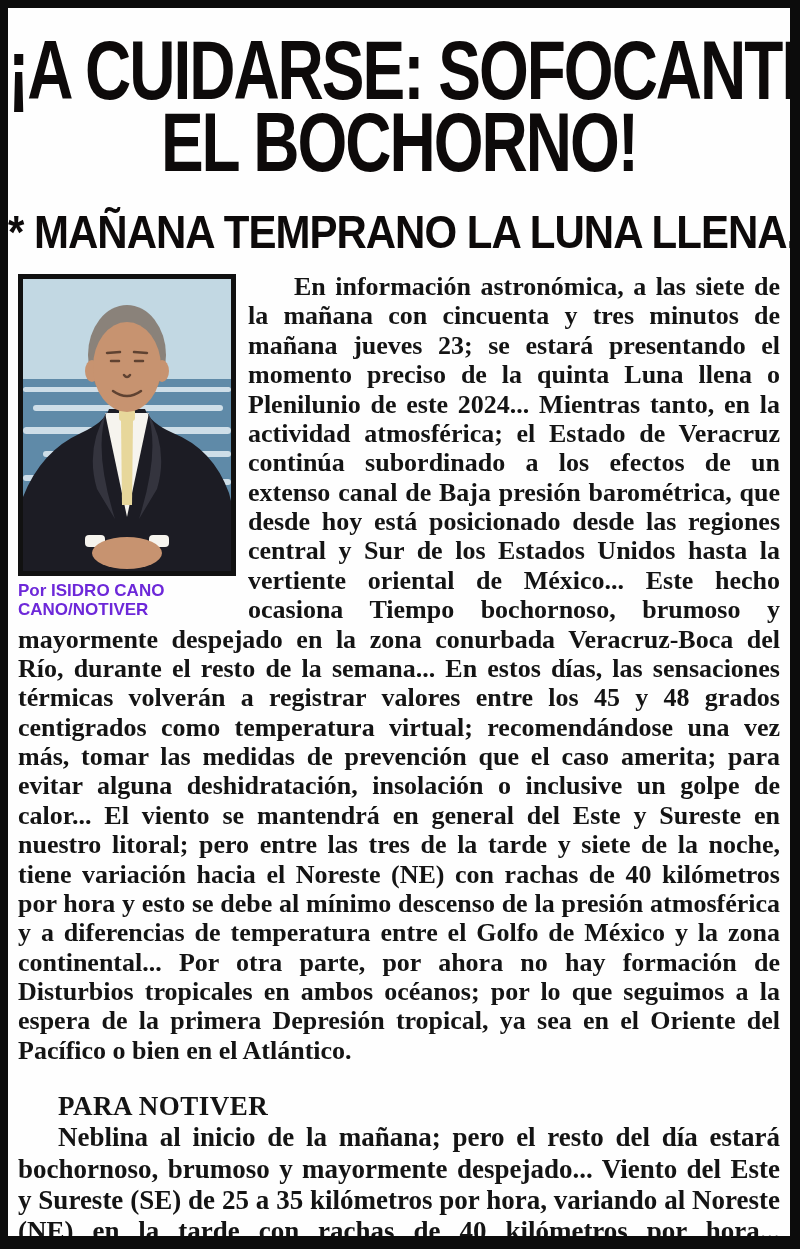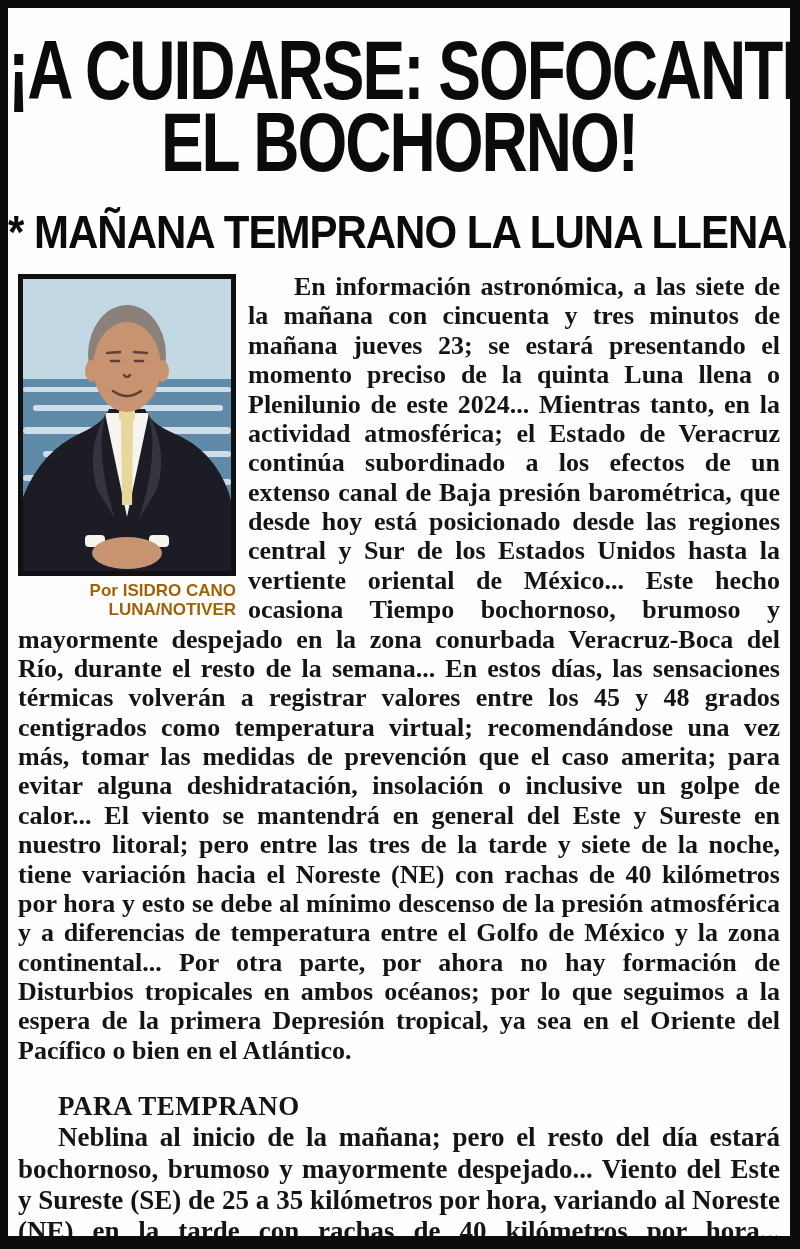--- a/index.html
+++ b/index.html
@@ -61,26 +61,26 @@
   }
   .photo-frame {
     border: 5px solid #111111;
     width: 218px;
     height: 302px;
     background: #cfe0ea;
   }
   .photo-frame svg { display: block; width: 100%; height: 100%; }
   .photo-caption {
     margin-top: 5px;
-    text-align: right;
+    text-align: left;
     font-family: "Liberation Sans", sans-serif;
     font-weight: bold;
     font-size: 17px;
     line-height: 19px;
-    color: #a16207;
+    color: #6d28d9;
   }
 
   
   .forecast {
     clear: both;
     padding: 0 10px;
     margin-top: 26px;
     font-weight: bold;
     font-size: 27px;
     line-height: 1.16;
@@ -146,25 +146,25 @@
             <path d="M 90 112 Q 104 122 118 112"></path>
           </g>
 
           <rect x="62" y="256" width="20" height="12" rx="4" fill="#f6f4ee"></rect>
           <rect x="126" y="256" width="20" height="12" rx="4" fill="#f6f4ee"></rect>
           <ellipse cx="104" cy="274" rx="35" ry="16" fill="#c79370"></ellipse>
         </svg>
       </div>
       <div class="photo-caption">
         <div>Por ISIDRO CANO</div>
-        <div>LUNA/NOTIVER</div>
+        <div>CANO/NOTIVER</div>
       </div>
     </div>
 
     <p>En información astronómica, a las siete de la mañana con cincuenta y tres minutos de mañana jueves 23; se estará presentando el momento preciso de la quinta Luna llena o Plenilunio de este 2024... Mientras tanto, en la actividad atmosférica; el Estado de Veracruz continúa subordinado a los efectos de un extenso canal de Baja presión barométrica, que desde hoy está posicionado desde las regiones central y Sur de los Estados Unidos hasta la vertiente oriental de México... Este hecho ocasiona Tiempo bochornoso, brumoso y mayormente despejado en la zona conurbada Veracruz-Boca del Río, durante el resto de la semana... En estos días, las sensaciones térmicas volverán a registrar valores entre los 45 y 48 grados centigrados como temperatura virtual; recomendándose una vez más, tomar las medidas de prevención que el caso amerita; para evitar alguna deshidratación, insolación o inclusive un golpe de calor... El viento se mantendrá en general del Este y Sureste en nuestro litoral; pero entre las tres de la tarde y siete de la noche, tiene variación hacia el Noreste (NE) con rachas de 40 kilómetros por hora y esto se debe al mínimo descenso de la presión atmosférica y a diferencias de temperatura entre el Golfo de México y la zona continental... Por otra parte, por ahora no hay formación de Disturbios tropicales en ambos océanos; por lo que seguimos a la espera de la primera Depresión tropical, ya sea en el Oriente del Pacífico o bien en el Atlántico.</p>
   </div>
 
   <div class="forecast">
-    <div class="forecast-heading">PARA TEMPRANO</div>
+    <div class="forecast-heading">PARA NOTIVER</div>
     <p>Neblina al inicio de la mañana; pero el resto del día estará bochornoso, brumoso y mayormente despejado... Viento del Este y Sureste (SE) de 25 a 35 kilómetros por hora, variando al Noreste (NE) en la tarde con rachas de 40 kilómetros por hora... Temperatura máxima de 36 grados y sensación térmica de 41 grados.</p>
   </div>
 
 </div>
 
 </body></html>

